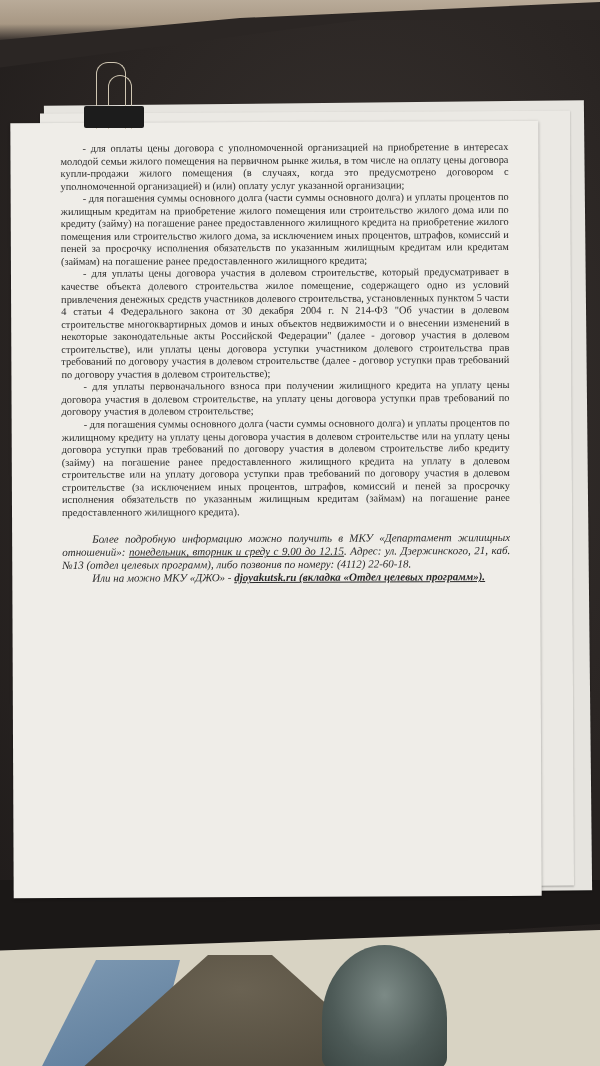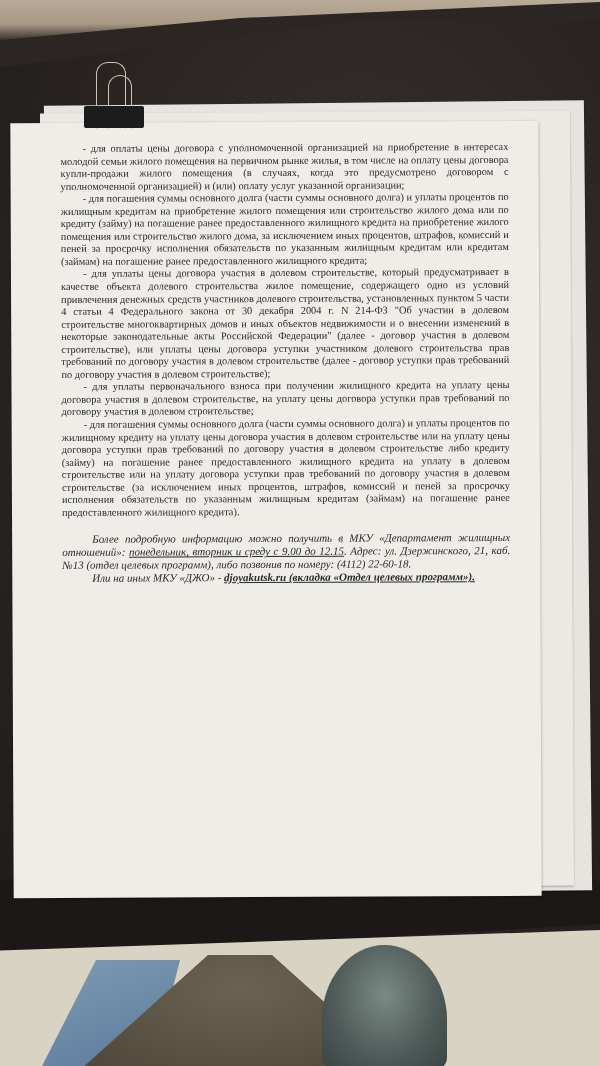--- a/index.html
+++ b/index.html
@@ -112,20 +112,20 @@
 <div class="page">
   <div class="content">
     <p>- для оплаты цены договора с уполномоченной организацией на приобретение в интересах молодой семьи жилого помещения на первичном рынке жилья, в том числе на оплату цены договора купли-продажи жилого помещения (в случаях, когда это предусмотрено договором с уполномоченной организацией) и (или) оплату услуг указанной организации;</p>
     <p>- для погашения суммы основного долга (части суммы основного долга) и уплаты процентов по жилищным кредитам на приобретение жилого помещения или строительство жилого дома или по кредиту (займу) на погашение ранее предоставленного жилищного кредита на приобретение жилого помещения или строительство жилого дома, за исключением иных процентов, штрафов, комиссий и пеней за просрочку исполнения обязательств по указанным жилищным кредитам или кредитам (займам) на погашение ранее предоставленного жилищного кредита;</p>
     <p>- для уплаты цены договора участия в долевом строительстве, который предусматривает в качестве объекта долевого строительства жилое помещение, содержащего одно из условий привлечения денежных средств участников долевого строительства, установленных пунктом 5 части 4 статьи 4 Федерального закона от 30 декабря 2004 г. N 214-ФЗ "Об участии в долевом строительстве многоквартирных домов и иных объектов недвижимости и о внесении изменений в некоторые законодательные акты Российской Федерации" (далее - договор участия в долевом строительстве), или уплаты цены договора уступки участником долевого строительства прав требований по договору участия в долевом строительстве (далее - договор уступки прав требований по договору участия в долевом строительстве);</p>
     <p>- для уплаты первоначального взноса при получении жилищного кредита на уплату цены договора участия в долевом строительстве, на уплату цены договора уступки прав требований по договору участия в долевом строительстве;</p>
     <p>- для погашения суммы основного долга (части суммы основного долга) и уплаты процентов по жилищному кредиту на уплату цены договора участия в долевом строительстве или на уплату цены договора уступки прав требований по договору участия в долевом строительстве либо кредиту (займу) на погашение ранее предоставленного жилищного кредита на уплату в долевом строительстве или на уплату договора уступки прав требований по договору участия в долевом строительстве (за исключением иных процентов, штрафов, комиссий и пеней за просрочку исполнения обязательств по указанным жилищным кредитам (займам) на погашение ранее предоставленного жилищного кредита).</p>
 
     <div class="info">
       <p><span>Более подробную информацию можно получить в МКУ «Департамент жилищных отношений»: </span><span class="u">понедельник, вторник и среду с 9.00 до 12.15</span><span>. Адрес: ул. Дзержинского, 21, каб. №13 (отдел целевых программ), либо позвонив по номеру: (4112) 22-60-18.</span></p>
-      <p><span>Или на иных МКУ «ДЖО» - </span><span class="link">djoyakutsk.ru (вкладка «Отдел целевых программ»).</span></p>
+      <p><span>Или на можно МКУ «ДЖО» - </span><span class="link">djoyakutsk.ru (вкладка «Отдел целевых программ»).</span></p>
     </div>
   </div>
 </div>
 
 <div class="clip-wire w1"></div>
 <div class="clip-wire w2"></div>
 <div class="clip"></div>
 
 </body></html>

